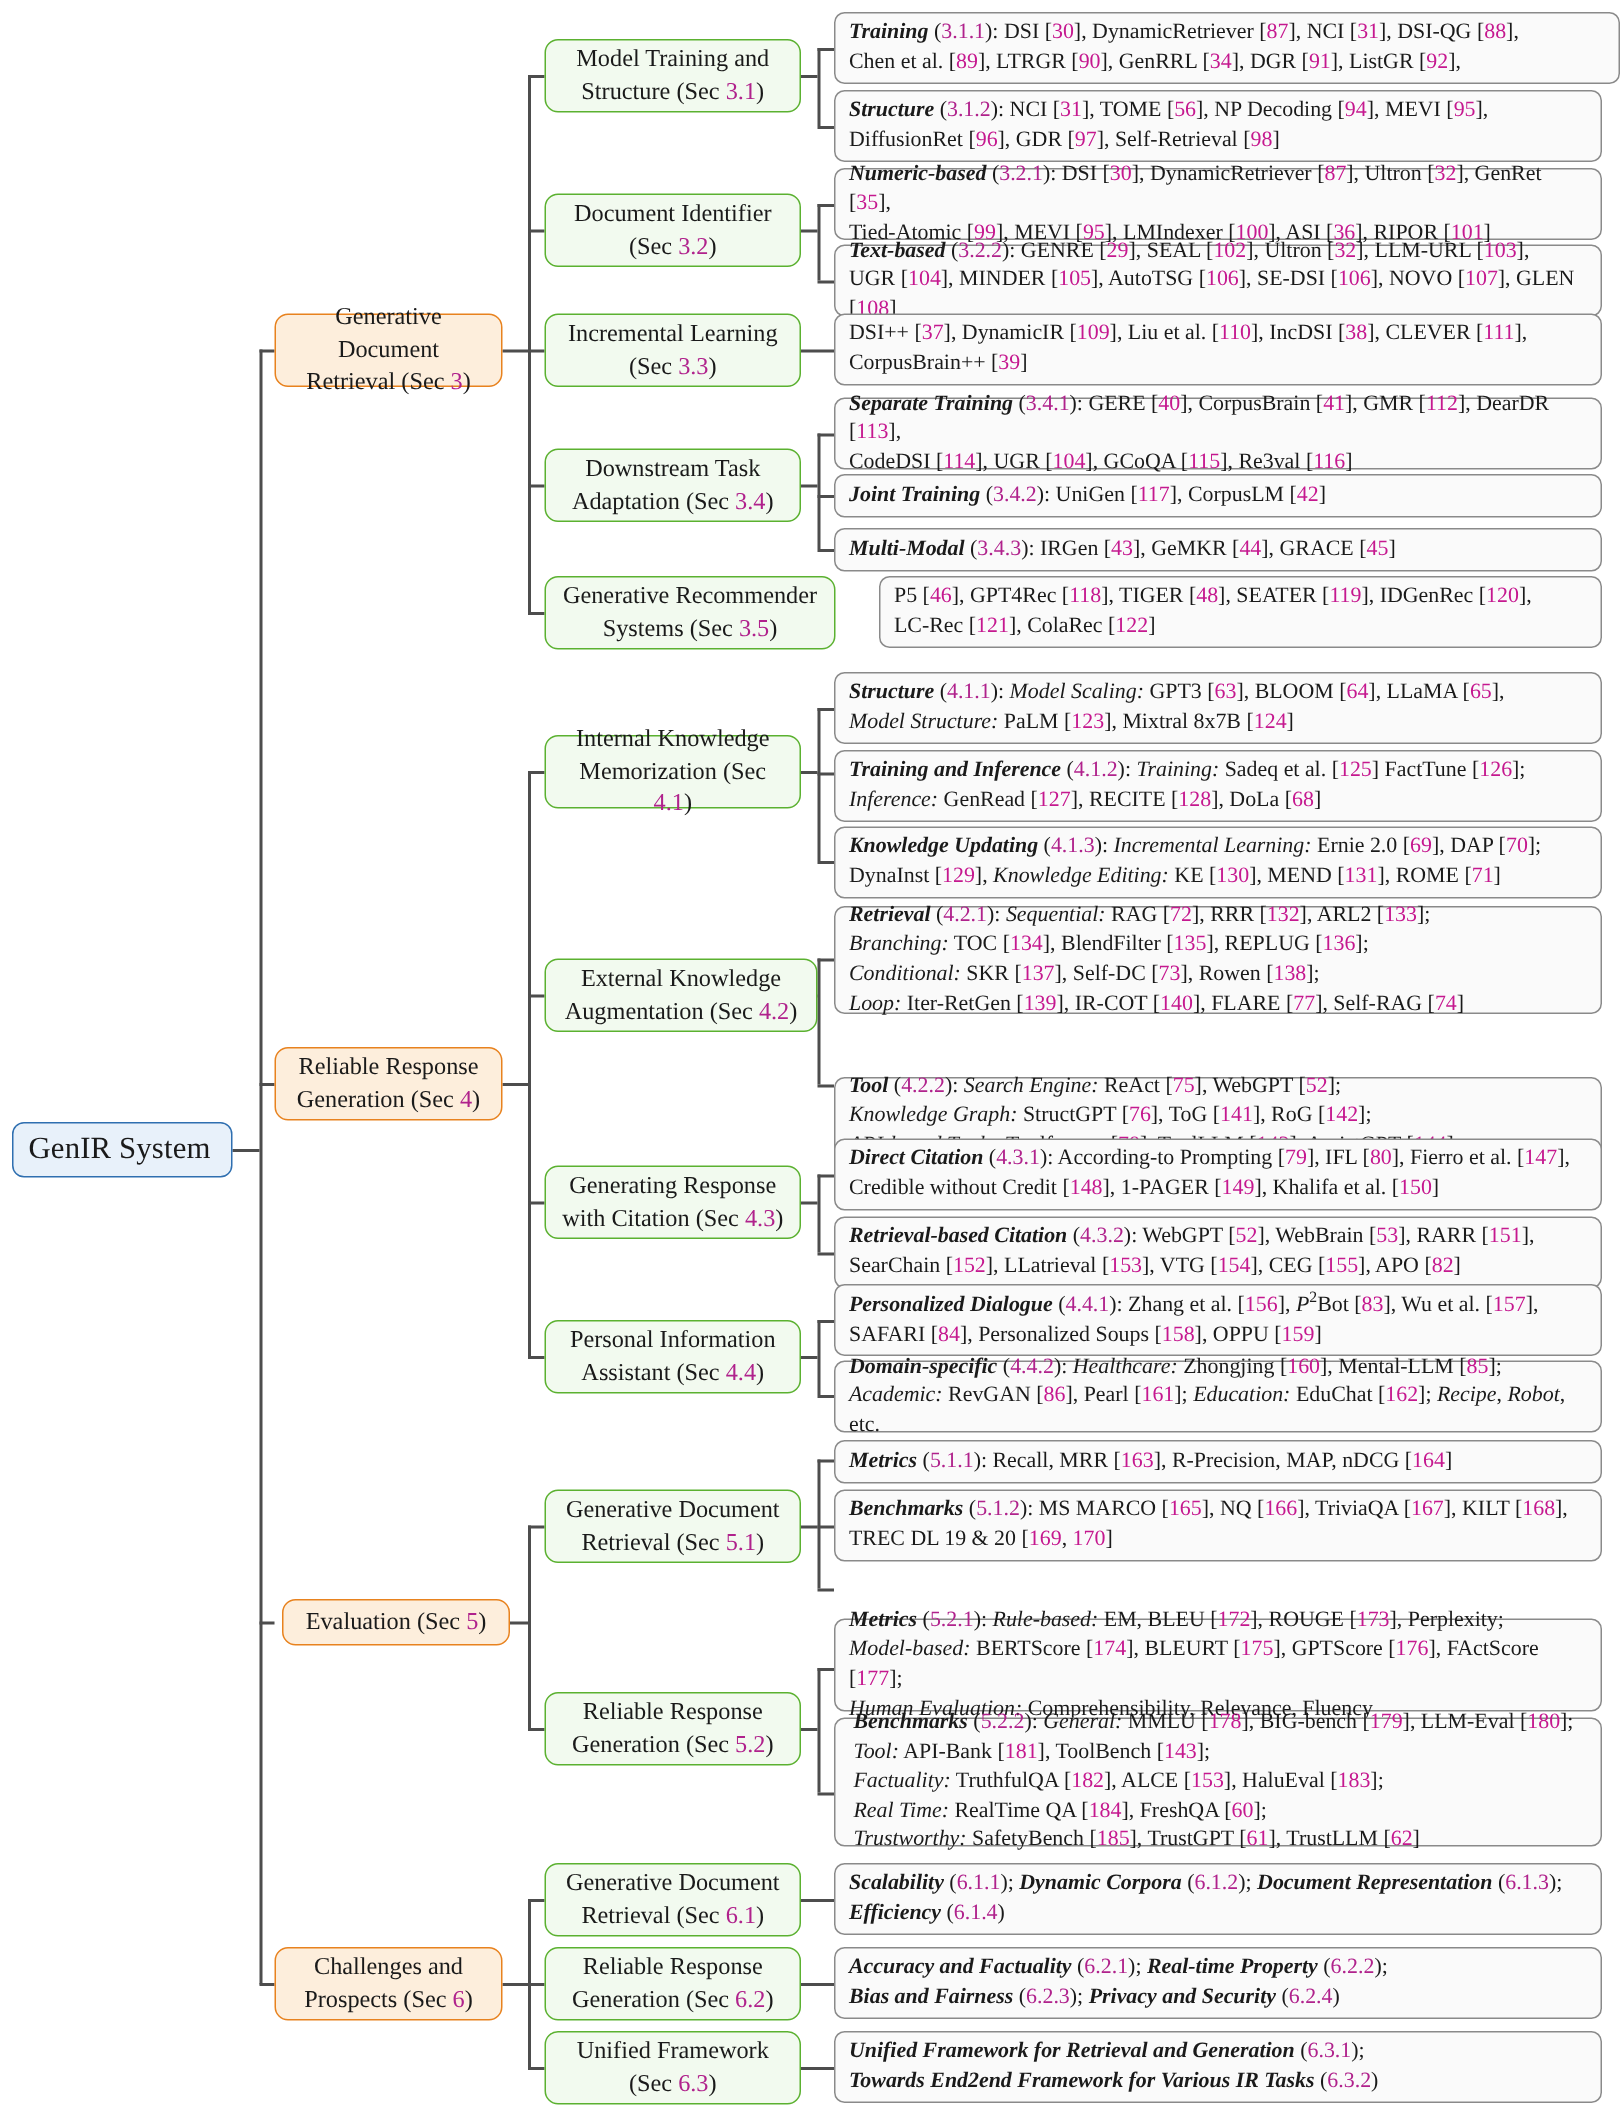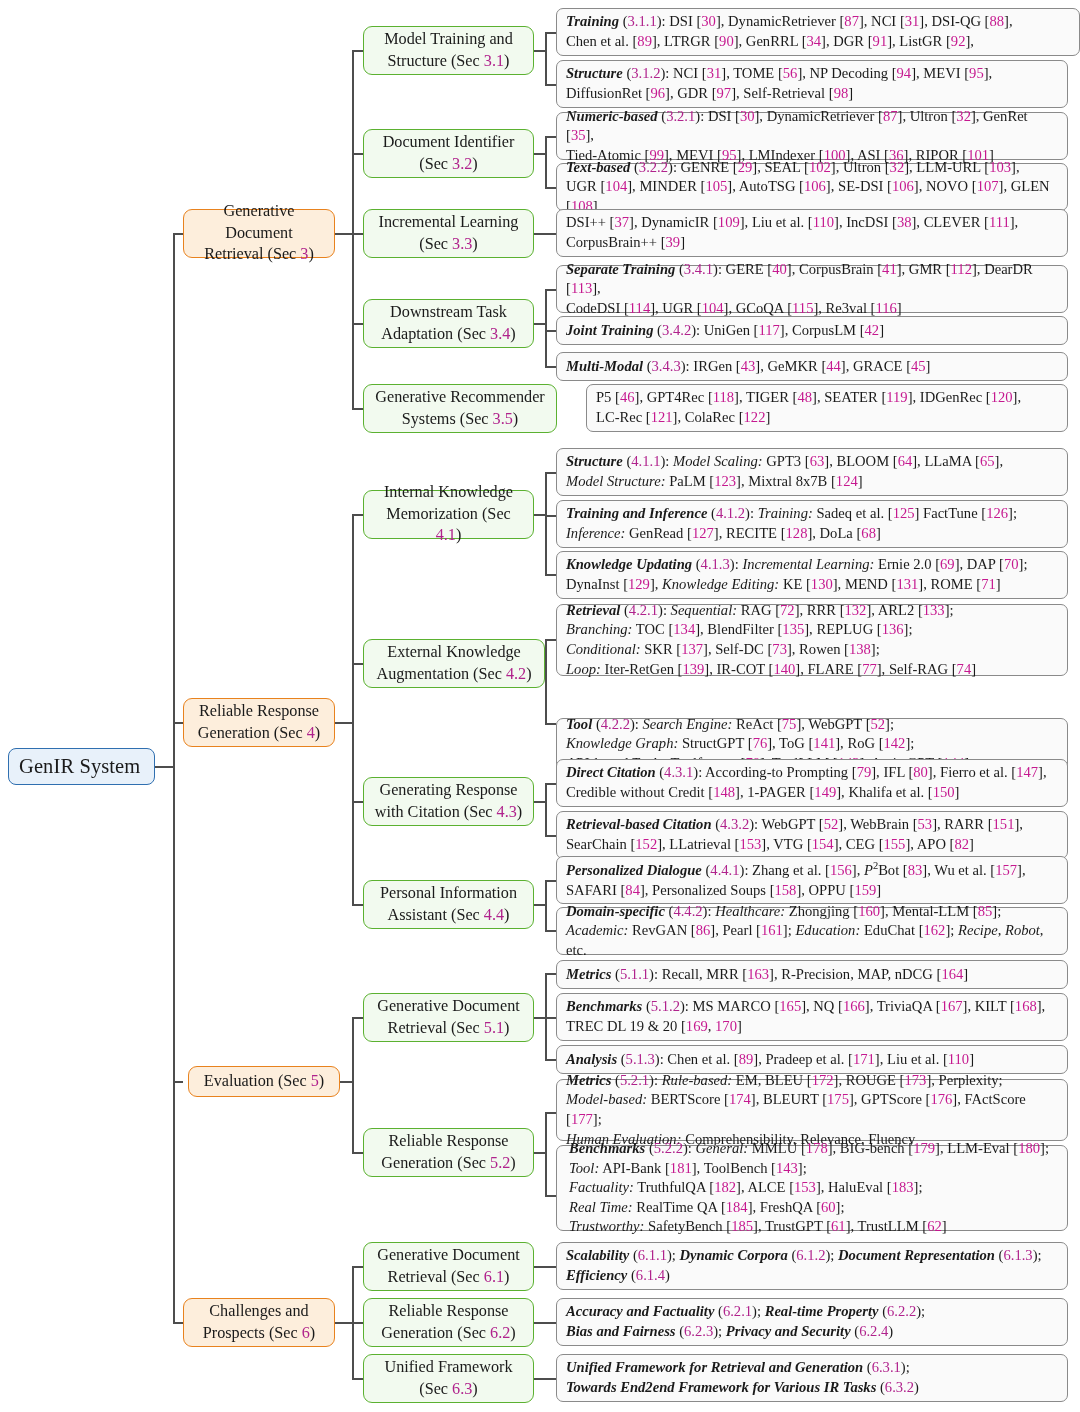--- a/index.html
+++ b/index.html
@@ -289,23 +289,20 @@
   </div>
 
   <div class="node leaf" style="left:556px;top:960px;width:512px;height:29px;">
     <span class="txt"><b class="bi">Metrics</b> (<span class="sec">5.1.1</span>): Recall, MRR [<span class="ref">163</span>], R-Precision, MAP, nDCG [<span class="ref">164</span>]</span>
   </div>
 
   <div class="node leaf" style="left:556px;top:993px;width:512px;height:48px;">
     <span class="txt"><b class="bi">Benchmarks</b> (<span class="sec">5.1.2</span>): MS MARCO [<span class="ref">165</span>], NQ [<span class="ref">166</span>], TriviaQA [<span class="ref">167</span>], KILT [<span class="ref">168</span>],<br>TREC DL 19 &amp; 20 [<span class="ref">169</span>, <span class="ref">170</span>]</span>
   </div>
 
-  <div class="node leaf" style="left:556px;top:1045px;width:512px;height:29px;">
-    <span class="txt"><b class="bi">Analysis</b> (<span class="sec">5.1.3</span>): Chen et al. [<span class="ref">89</span>], Pradeep et al. [<span class="ref">171</span>], Liu et al. [<span class="ref">110</span>]</span>
-  </div>
 
   <div class="node leaf" style="left:556px;top:1079px;width:512px;height:62px;">
     <span class="txt"><b class="bi">Metrics</b> (<span class="sec">5.2.1</span>): <i class="it">Rule-based:</i> EM, BLEU [<span class="ref">172</span>], ROUGE [<span class="ref">173</span>], Perplexity;<br><i class="it">Model-based:</i> BERTScore [<span class="ref">174</span>], BLEURT [<span class="ref">175</span>], GPTScore [<span class="ref">176</span>], FActScore [<span class="ref">177</span>];<br><i class="it">Human Evaluation:</i> Comprehensibility, Relevance, Fluency</span>
   </div>
 
   <div class="node leaf" style="left:556px;top:1145px;width:512px;height:86px;padding-left:12px;">
     <span class="txt"><b class="bi">Benchmarks</b> (<span class="sec">5.2.2</span>): <i class="it">General:</i> MMLU [<span class="ref">178</span>], BIG-bench [<span class="ref">179</span>], LLM-Eval [<span class="ref">180</span>];<br><i class="it">Tool:</i> API-Bank [<span class="ref">181</span>], ToolBench [<span class="ref">143</span>];<br><i class="it">Factuality:</i> TruthfulQA [<span class="ref">182</span>], ALCE [<span class="ref">153</span>], HaluEval [<span class="ref">183</span>];<br><i class="it">Real Time:</i> RealTime QA [<span class="ref">184</span>], FreshQA [<span class="ref">60</span>];<br><i class="it">Trustworthy:</i> SafetyBench [<span class="ref">185</span>], TrustGPT [<span class="ref">61</span>], TrustLLM [<span class="ref">62</span>]</span>
   </div>
 
   <div class="node leaf" style="left:556px;top:1242px;width:512px;height:48px;">

